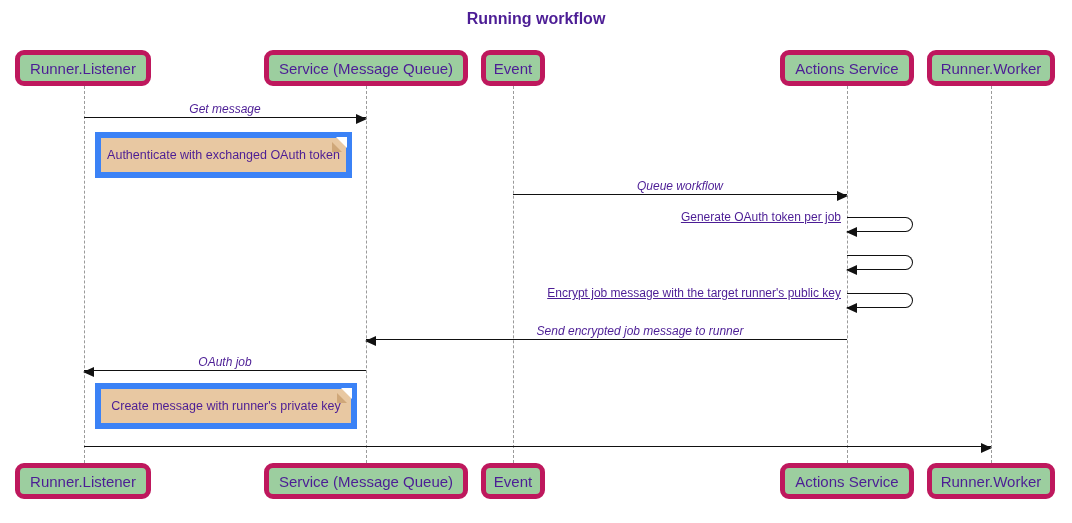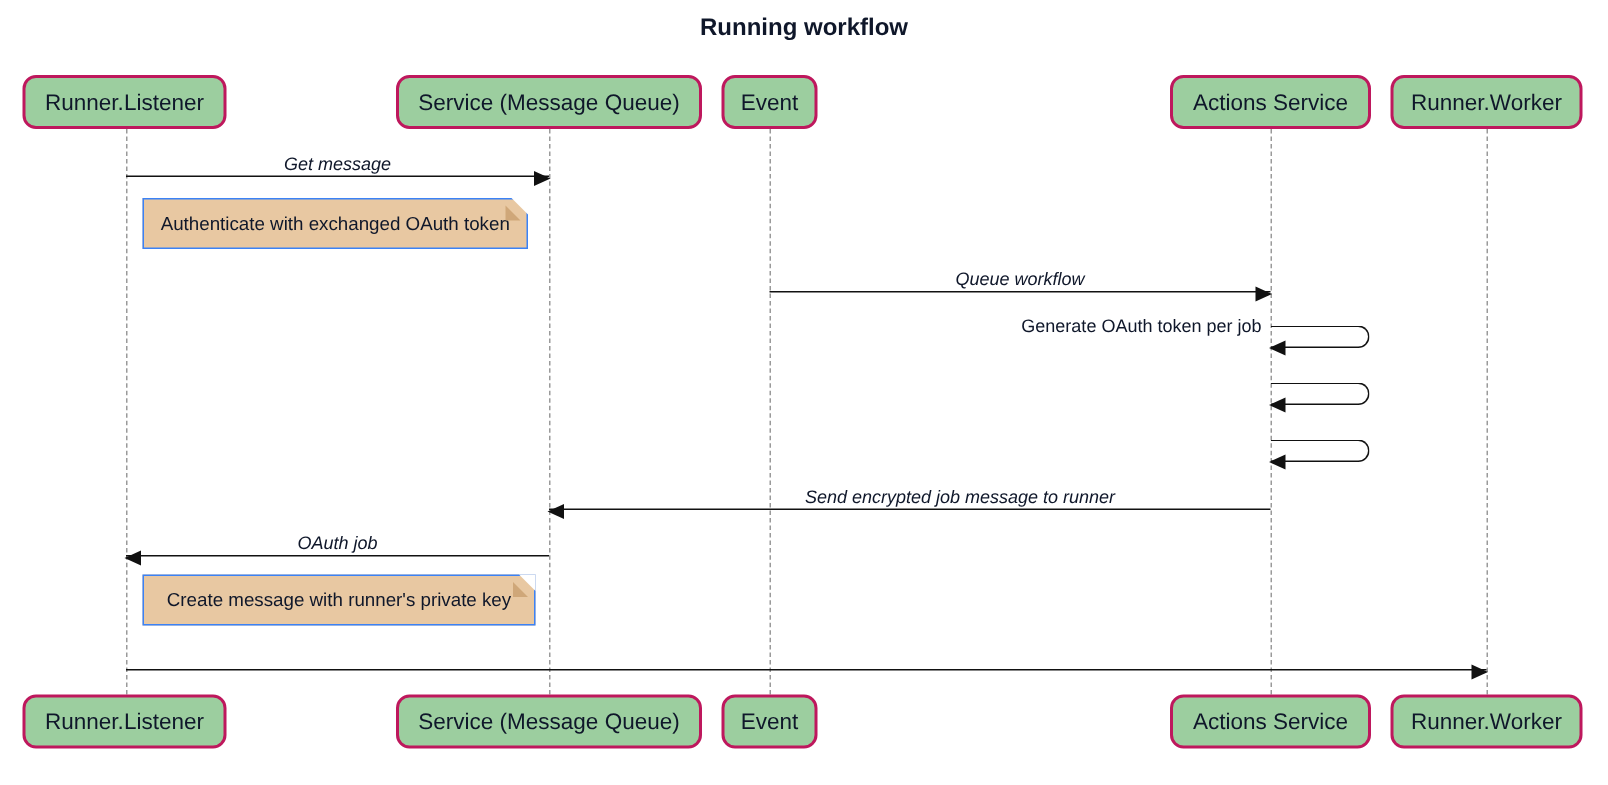--- a/index.html
+++ b/index.html
@@ -1,40 +1,40 @@
 <!DOCTYPE html>
 <html><head>
 <meta charset="utf-8">
 <style>
   html,body { margin:0; padding:0; background:#fff; }
   .canvas {
     position:relative; width:1072px; height:523px; background:#ffffff;
-    font-family:"Liberation Sans", sans-serif; overflow:hidden; color:#0f172a;
+    font-family:"Liberation Sans", sans-serif; overflow:hidden; color:#4c1d95;
   }
   .title {
     position:absolute; left:0; top:10px; width:100%; text-align:center;
     font-weight:bold; font-size:16px;
   }
   .lifeline {
     position:absolute; top:86px; height:377px; width:0;
     border-left:1px dashed #9a9a9a;
   }
   .actor {
     position:absolute; height:36px; box-sizing:border-box;
-    background:#9CCE9F; border:2px solid #be185d; border-radius:9px;
+    background:#9CCE9F; border:5px solid #be185d; border-radius:9px;
     display:flex; align-items:center; justify-content:center;
     font-size:15px; white-space:nowrap;
   }
   .msg-label {
     position:absolute; font-size:12px; white-space:nowrap;
     transform:translateX(-50%);
     font-style:italic;
   }
   .self-label {
-    position:absolute; font-size:12px; white-space:nowrap; text-align:right;
+    position:absolute; font-size:12px; white-space:nowrap; text-align:right;text-decoration:underline;
   }
   .msg-line { position:absolute; height:0; border-top:1.5px solid #111; }
   .ah-right {
     position:absolute; right:-1px; top:-4px; width:0; height:0;
     border-left:11px solid #111; border-top:5px solid transparent;
     border-bottom:5px solid transparent;
   }
   .ah-left {
     position:absolute; left:-1px; top:-4px; width:0; height:0;
     border-right:11px solid #111; border-top:5px solid transparent;
@@ -44,22 +44,22 @@
     position:absolute; left:847px; width:66px; height:15px; box-sizing:border-box;
     border:1.5px solid #111; border-left:none;
     border-top-right-radius:10px; border-bottom-right-radius:10px;
   }
   .self-loop .ah {
     position:absolute; left:-1px; bottom:-6px; width:0; height:0;
     border-right:11px solid #111; border-top:5px solid transparent;
     border-bottom:5px solid transparent;
   }
   .note {
-    position:absolute; box-sizing:border-box; height:34px;
-    background:#E8C8A2; border:1px solid #3b82f6;
+    position:absolute; box-sizing:border-box; height:46px;
+    background:#E8C8A2; border:6px solid #3b82f6;
     display:flex; align-items:center; justify-content:center;
     font-size:12.5px; white-space:nowrap;
   }
   .note::before { 
     content:""; position:absolute; top:-1px; right:-1px; width:0; height:0;
     border-top:11px solid #ffffff; border-left:11px solid transparent;
   }
   .note::after { 
     content:""; position:absolute; top:-1px; right:-1px; width:0; height:0;
     border-left:10px solid #CFA779; border-top:10px solid transparent;
@@ -103,20 +103,21 @@
 
   <div class="self-label" style="right:231px; top:210px">Generate OAuth token per job</div>
   <div class="self-loop" style="top:217px">
     <div class="ah"></div>
   </div>
 
   <div class="self-loop" style="top:255px">
     <div class="ah"></div>
   </div>
 
+  <div class="self-label" style="right:231px; top:286px">Encrypt job message with the target runner's public key</div>
   <div class="self-loop" style="top:293px">
     <div class="ah"></div>
   </div>
 
   <div class="msg-label" style="left:640px; top:324px">Send encrypted job message to runner</div>
   <div class="msg-line" style="left:366px; top:339px; width:481px">
     <div class="ah-left"></div>
   </div>
 
   <div class="msg-label" style="left:225px; top:355px">OAuth job</div>

